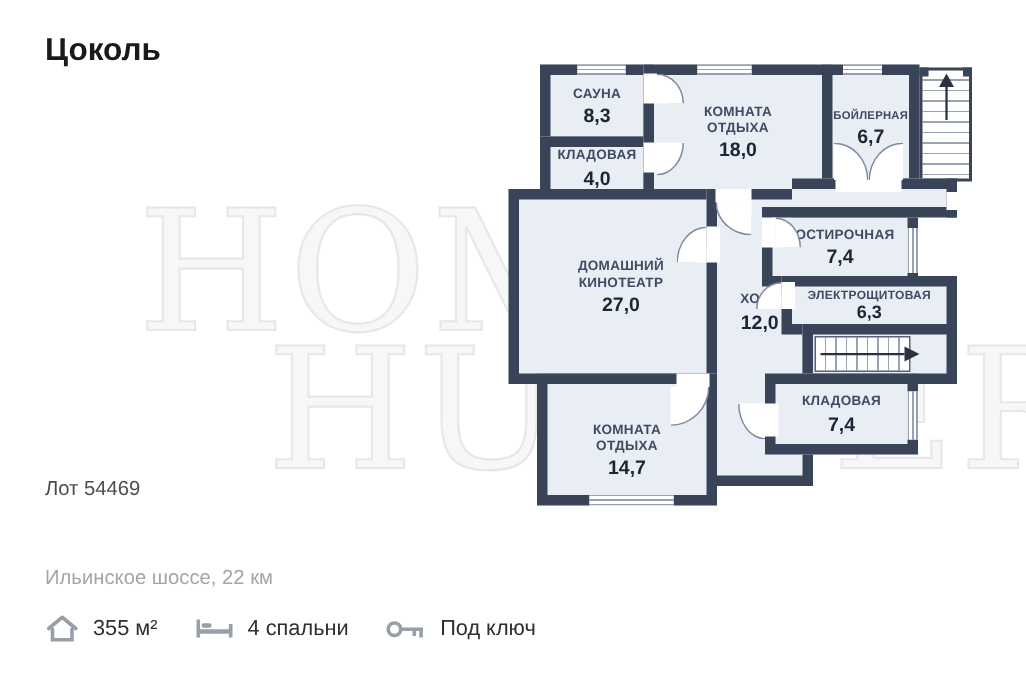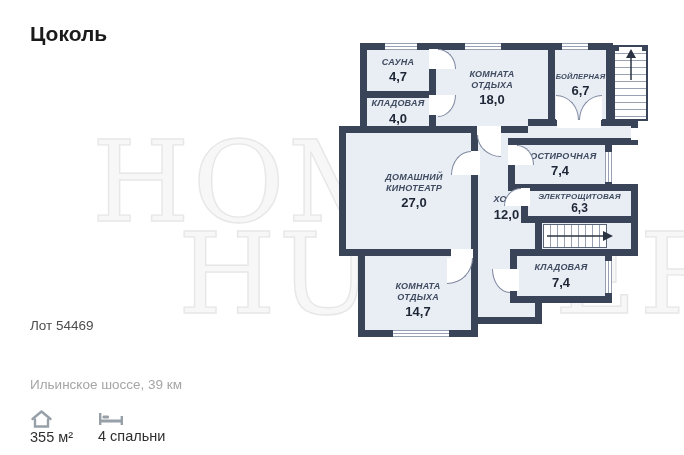--- a/index.html
+++ b/index.html
@@ -18,31 +18,31 @@
   #floor-title{position:absolute;left:30px;top:22px;z-index:4;
       font-size:21px;font-weight:bold;color:#1a1a1a;}
   #lot{position:absolute;left:30px;top:318px;z-index:4;font-size:13.5px;color:#4d4d4d;}
   #listing-title{position:absolute;left:30px;top:343px;z-index:4;
       font-size:18.5px;font-weight:bold;color:#141414;}
   #listing-subtitle{position:absolute;left:30px;top:377px;z-index:4;
       font-size:13.5px;color:#a5a5a5;}
 
   
   #features{position:absolute;left:30px;top:409px;z-index:4;display:flex;align-items:center;}
-  .feat{display:flex;margin-right:25px;flex-direction:column;}
+  .feat{display:flex;align-items:center;margin-right:25px;}
   .feat svg{margin-right:9px;}
   .feat .ftext{font-size:14.5px;color:#2f2f2f;}
 
   
   #plan{position:absolute;left:325px;top:33px;width:345px;height:318px;z-index:1;}
   .room{position:absolute;box-sizing:border-box;background:#e9edf4;
         border:7px solid #3a4458;display:flex;flex-direction:column;
         align-items:center;justify-content:center;z-index:1;}
   .rname{font-size:9px;font-weight:bold;color:#3f4b60;text-align:center;
-         line-height:1.2;letter-spacing:.2px;font-style:italic;}
+         line-height:1.2;letter-spacing:.2px;}
   .rarea{font-size:13px;font-weight:bold;color:#1e2636;margin-top:2px;text-align:center;}
 
   #r-sauna  {left:35px;top:10px;width:76px;height:55px;}
   #r-shower {left:35px;top:58px;width:76px;height:42px;}
   #r-rest18 {left:104px;top:10px;width:126px;height:90px;}
   #r-boiler {left:223px;top:10px;width:65px;height:83px;}
   #r-boiler .rname{font-size:7.5px;white-space:nowrap;}
   #r-theater{left:14px;top:93px;width:150px;height:130px;}
   #r-theater .rname{width:88px;}
   #r-hall   {left:146px;top:93px;width:71px;height:198px;padding-bottom:34px;}
@@ -98,21 +98,21 @@
 
   <div class="wm" id="wm1">HOME</div>
   <div class="wm" id="wm2">HUNTER</div>
 
   <div id="floor-title">Цоколь</div>
 
   <div id="plan">
 
     <div class="room" id="r-sauna">
       <div class="rname">САУНА</div>
-      <div class="rarea">4,7</div>
+      <div class="rarea">8,3</div>
     </div>
     <div class="room" id="r-shower">
       <div class="rname">КЛАДОВАЯ</div>
       <div class="rarea">4,0</div>
     </div>
     <div class="room" id="r-rest18">
       <div class="rname w70">КОМНАТА ОТДЫХА</div>
       <div class="rarea">18,0</div>
     </div>
     <div class="room" id="r-boiler">
@@ -193,34 +193,43 @@
     <div class="gap" style="left:126px;top:216px;width:22px;height:9px;"></div>
     <div class="arc br" style="left:122px;top:225px;width:26px;height:26px;"></div>
 
     <div class="gap" style="left:185px;top:236px;width:9px;height:22px;"></div>
     <div class="arc bl" style="left:167px;top:236px;width:18px;height:24px;"></div>
 
     <div class="gap" style="left:306px;top:95px;width:9px;height:12px;"></div>
   </div>
 
   <div id="lot">Лот 54469</div>
-  <div id="listing-subtitle">Ильинское шоссе, 39 км</div>
+  <div id="listing-subtitle">Ильинское шоссе, 22 км</div>
 
   <div id="features">
     <div class="feat">
       <svg width="23" height="20" viewBox="0 0 23 20">
         <path d="M2.5 10 L11.5 2.5 L20.5 10" fill="none" stroke="#97a0a8" stroke-width="2.4" stroke-linecap="round" stroke-linejoin="round"></path>
         <path d="M5 10.5 V17.5 H18 V10.5" fill="none" stroke="#97a0a8" stroke-width="2.4" stroke-linecap="round"></path>
       </svg>
       <span class="ftext">355 м²</span>
     </div>
     <div class="feat">
       <svg width="26" height="18" viewBox="0 0 26 18">
         <rect x="1" y="3" width="2.4" height="12" fill="#97a0a8"></rect>
         <rect x="22.6" y="6" width="2.4" height="9" fill="#97a0a8"></rect>
         <rect x="3" y="9.5" width="20" height="3" fill="#97a0a8"></rect>
         <rect x="4.5" y="5.5" width="6.5" height="3" rx="1.2" fill="#97a0a8"></rect>
       </svg>
       <span class="ftext">4 спальни</span>
     </div>
+    <div class="feat">
+      <svg width="27" height="15" viewBox="0 0 27 15">
+        <circle cx="6" cy="7.5" r="4.2" fill="none" stroke="#97a0a8" stroke-width="2.4"></circle>
+        <line x1="10.5" y1="7.5" x2="25" y2="7.5" stroke="#97a0a8" stroke-width="2.4"></line>
+        <rect x="18" y="7.5" width="2.4" height="4.5" fill="#97a0a8"></rect>
+        <rect x="22.5" y="7.5" width="2.4" height="5.5" fill="#97a0a8"></rect>
+      </svg>
+      <span class="ftext">Под ключ</span>
+    </div>
   </div>
 
 </div>
 
 </body></html>

